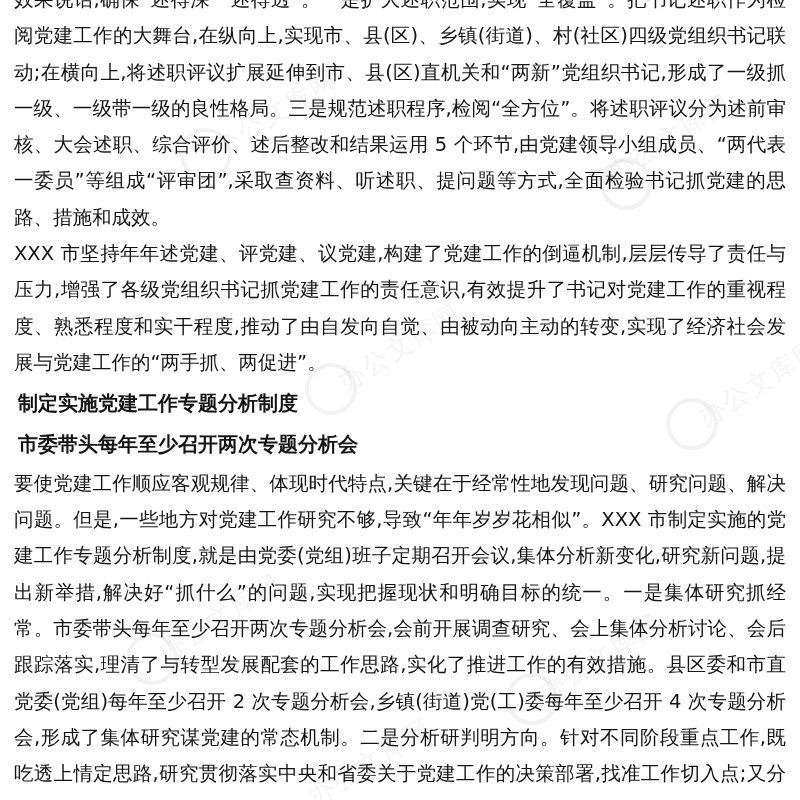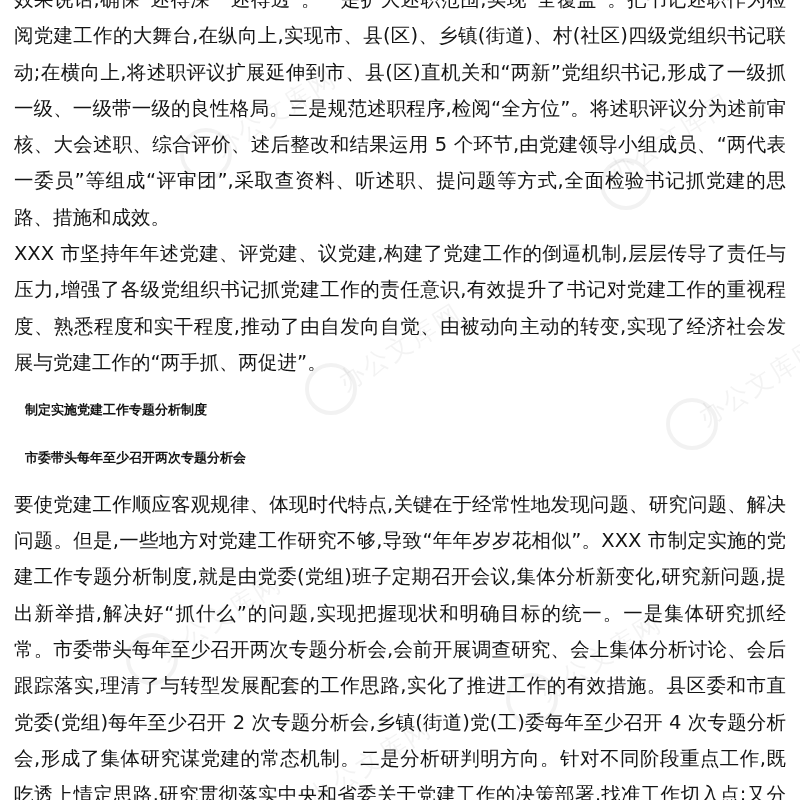--- a/index.html
+++ b/index.html
@@ -62,22 +62,22 @@
     text-justify: inter-ideograph;
     text-indent: 0;
     letter-spacing: 0px;
     word-break: break-all;
   }
   p.para.first {
     
     margin-top: -18px;
   }
   h2.heading {
-    margin: 11px;
-    font-size: 13px;
+    margin: 4px;
+    font-size: 20px;
     line-height: 36.3px;
     font-weight: bold;
     text-align: left;
     letter-spacing: 0px;
   }
 </style>
 </head>
 <body>
 
 <div id="page">

